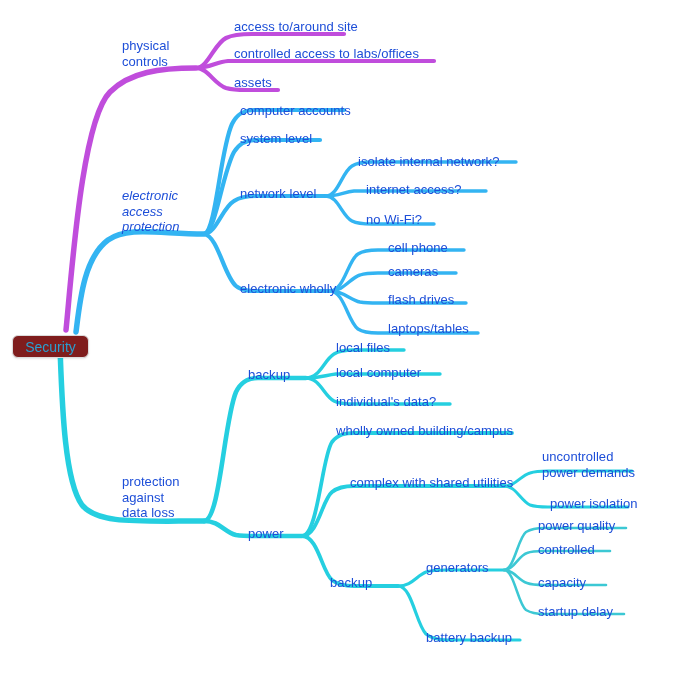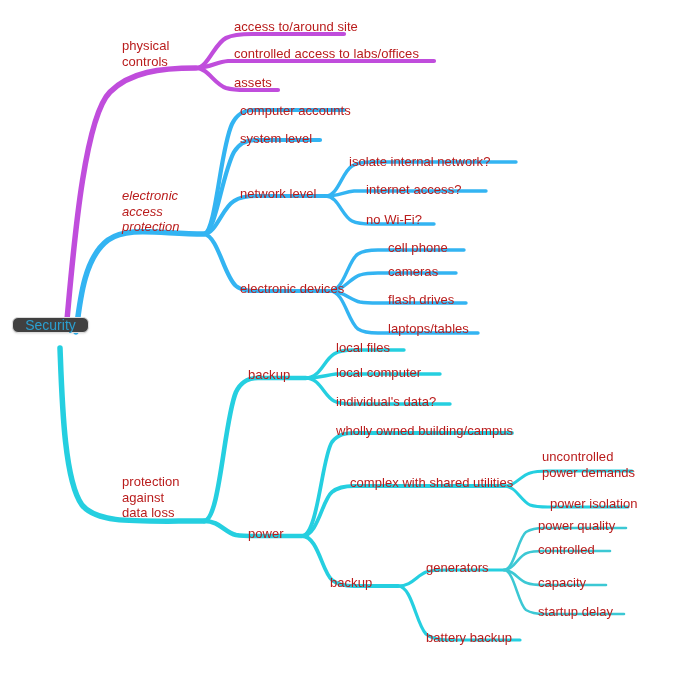--- a/index.html
+++ b/index.html
@@ -21,37 +21,37 @@
   #branch-layer {
     position: absolute;
     left: 0;
     top: 0;
     width: 676px;
     height: 687px;
     pointer-events: none;
   }
   .node-label {
     position: absolute;
-    color: #b91c1c;
+    color: #1d4ed8;
     font-size: 13px;
     line-height: 15.5px;
     white-space: pre;
     letter-spacing: 0.05px;
     font-family: "Liberation Sans", sans-serif;
   }
   .root-node {
     position: absolute;
     left: 12px;
-    top: 317px;
+    top: 335px;
     width: 77px;
-    height: 16px;
+    height: 23px;
     box-sizing: border-box;
     border: 1px solid #dcdcdc;
     border-radius: 6px;
-    background: #404040;
+    background: #7f1d1d;
     box-shadow: 0 1px 2px rgba(0,0,0,0.10);
     display: flex;
     align-items: center;
     justify-content: center;
   }
   .root-node-text {
     color: #2a9fd0;
     font-size: 14px;
     font-family: "Liberation Sans", sans-serif;
     white-space: pre;
@@ -141,23 +141,23 @@
 against
 data loss</div>
 
   <div class="node-label" style="left:234px; top:19px;">access to/around site</div>
   <div class="node-label" style="left:234px; top:46px;">controlled access to labs/offices</div>
   <div class="node-label" style="left:234px; top:75px;">assets</div>
 
   <div class="node-label" style="left:240px; top:103px;">computer accounts</div>
   <div class="node-label" style="left:240px; top:131px;">system level</div>
   <div class="node-label" style="left:240px; top:186px;">network level</div>
-  <div class="node-label" style="left:240px; top:281px;">electronic devices</div>
+  <div class="node-label" style="left:240px; top:281px;">electronic wholly</div>
 
-  <div class="node-label" style="left:349px; top:154px;">isolate internal network?</div>
+  <div class="node-label" style="left:358px; top:154px;">isolate internal network?</div>
   <div class="node-label" style="left:366px; top:182px;">internet access?</div>
   <div class="node-label" style="left:366px; top:212px;">no Wi-Fi?</div>
 
   <div class="node-label" style="left:388px; top:240px;">cell phone</div>
   <div class="node-label" style="left:388px; top:264px;">cameras</div>
   <div class="node-label" style="left:388px; top:292px;">flash drives</div>
   <div class="node-label" style="left:388px; top:321px;">laptops/tables</div>
 
   <div class="node-label" style="left:248px; top:367px;">backup</div>
   <div class="node-label" style="left:248px; top:526px;">power</div>

